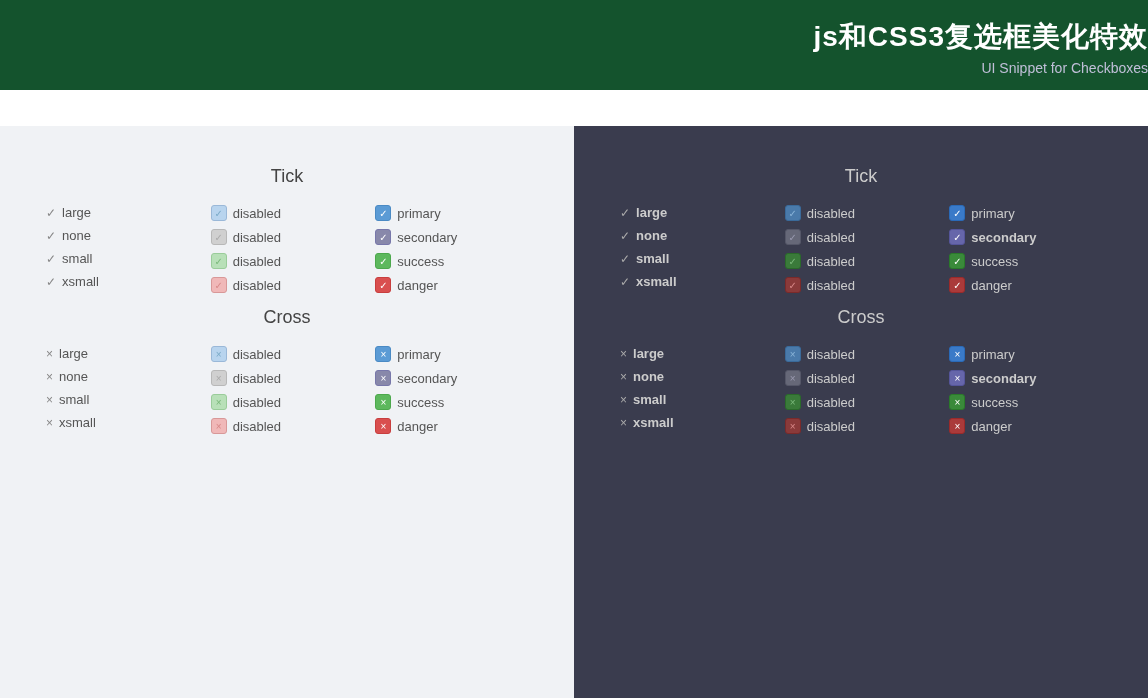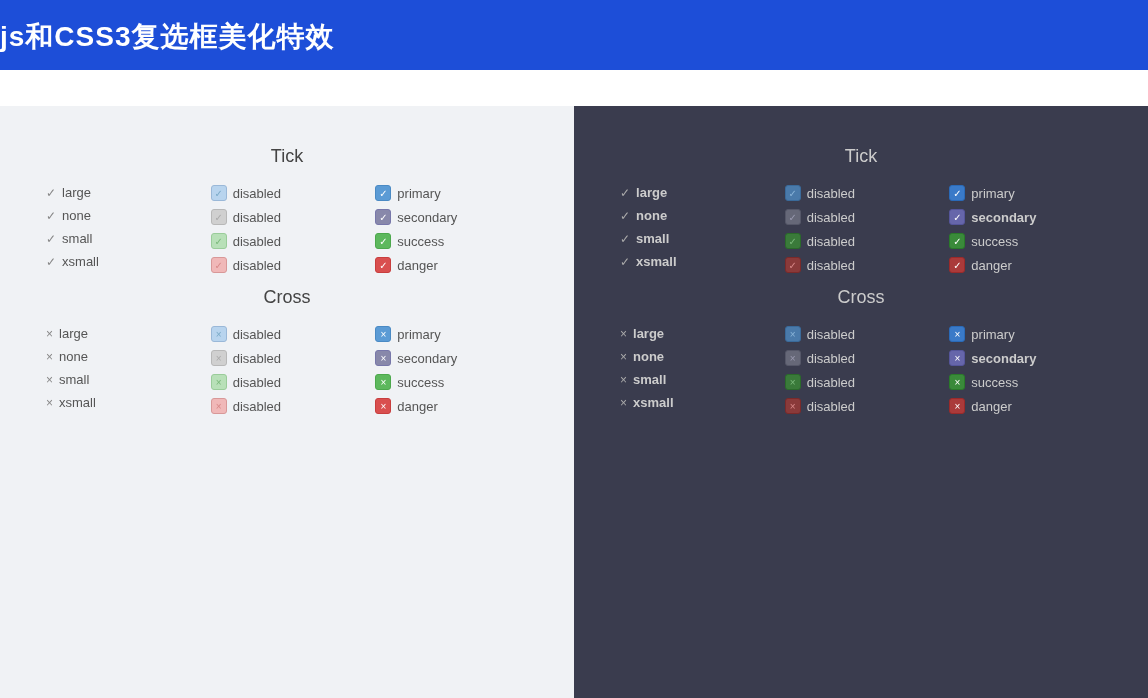--- a/index.html
+++ b/index.html
@@ -1,21 +1,21 @@
 <!DOCTYPE html>
 <html><head>
   <meta charset="utf-8">
   <style>
     * { box-sizing: border-box; margin: 0; padding: 0; }
     body { font-family: Arial, sans-serif; width: 1148px; height: 698px; overflow: hidden; display: flex; flex-direction: column; }
 
     .header {
-      background: #1d4ed8;
+      background: #14532d;
       padding: 18px 0 14px;
-      text-align: left;
+      text-align: right;
       flex-shrink: 0;
     }
     .header-title {
       color: #fff;
       font-size: 28px;
       font-weight: bold;
       letter-spacing: 1px;
     }
     .header-subtitle {
       color: #c0bfd8;
@@ -130,20 +130,21 @@
     .panel-dark .cb-danger .tick-inner { color: #fff; font-size: 10px; }
 
     .bold-label { font-weight: bold; }
     .spacer { margin-top: 10px; }
   </style>
 </head>
 <body>
 
 <header class="header">
   <div class="header-title">js和CSS3复选框美化特效</div>
+  <div class="header-subtitle">UI Snippet for Checkboxes</div>
 </header>
 
 <div class="content">
 
   <div class="panel-light">
     <div class="section-title">Tick</div>
 
     <div class="checkbox-grid">
 
       <div>

